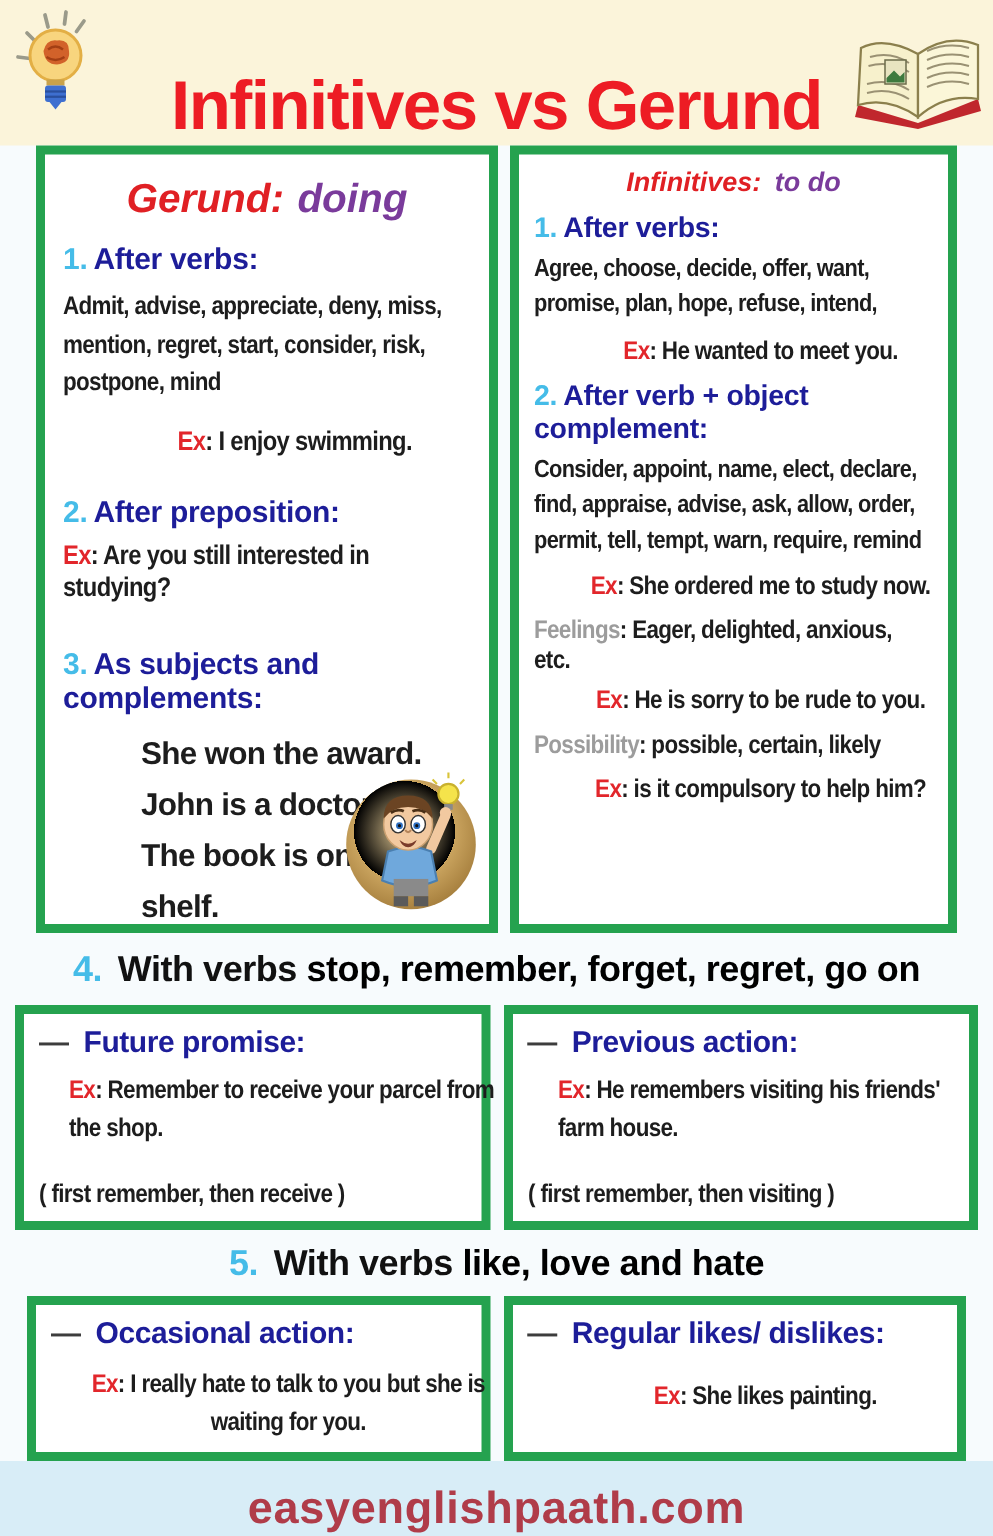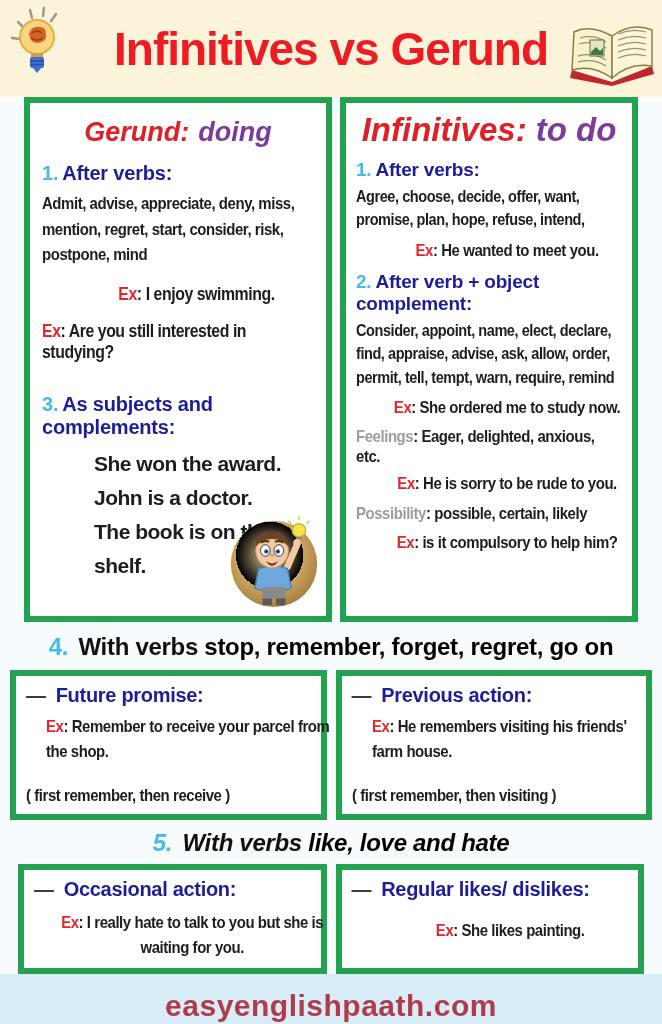--- a/index.html
+++ b/index.html
@@ -1,33 +1,33 @@
 <!DOCTYPE html>
 <html><head>
 <meta charset="utf-8">
 <style>
   * { margin:0; padding:0; box-sizing:border-box; }
   html,body { width:662px; }
   body { font-family:"Liberation Sans", sans-serif; background:#ffffff; }
   .page { width:662px; height:1024px; display:flex; flex-direction:column; background:#f7fbfd; overflow:hidden; }
 
   
-  .header { height:97px; background:#fbf4da; display:flex; align-items:center; justify-content:center; gap:6px; position:relative; flex:0 0 auto; }
+  .header { height:97px; background:#fbf4da; display:flex; align-items:flex-end; justify-content:center; gap:6px; position:relative; flex:0 0 auto; }
   .title { color:#ed1c24; font-size:46px; font-weight:800; letter-spacing:-1px; white-space:nowrap; }
   .bulb-wrap { position:absolute; left:8px; top:6px; }
   .book-wrap { position:absolute; right:4px; top:22px; }
 
   
   .main-cols { display:flex; gap:8px; padding:0 24px; height:525px; flex:0 0 auto; }
   .panel { background:#ffffff; border:6px solid #25a24f; position:relative; padding:6px 12px 4px 12px; overflow:hidden; }
   .panel-left  { width:308px; flex:0 0 auto; }
   .panel-right { flex:1 1 auto; padding:4px 10px 2px 10px; }
 
   .panel-title { text-align:center; font-size:27px; font-weight:800; font-style:italic; margin:8px 0 12px 0; }
-  .panel-right .panel-title { font-size:33px; margin:4px 0 8px 0; }
+  .panel-right .panel-title { font-size:18px; margin:4px 0 8px 0; }
   .t-red { color:#e02024; }
   .t-purple { color:#7a3b9b; margin-left:9px; }
 
   .rule { color:#1d1d99; font-weight:800; font-size:20px; margin:14px 0 6px 0; letter-spacing:-0.2px; }
   .panel-right .rule { font-size:19px; margin:10px 0 4px 0; }
   .num { color:#45bce8; margin-right:4px; }
 
   .cond { transform:scaleX(.88); transform-origin:0 50%; width:113.6%; }
   .cond-c { transform:scaleX(.88); transform-origin:50% 50%; width:113.6%; margin-left:-6.8%; text-align:center; }
 
@@ -116,20 +116,23 @@
       </h2>
 
       <div class="rule">
         <span class="num">1.</span><span>After verbs:</span>
       </div>
       <p class="body-text cond">Admit, advise, appreciate, deny, miss, mention, regret, start, consider, risk, postpone, mind</p>
       <p class="ex-line cond-c">
         <span class="ex-label">Ex</span><span>: I enjoy swimming.</span>
       </p>
 
+      <div class="rule" style="margin-top:26px;">
+        <span class="num">2.</span><span>After preposition:</span>
+      </div>
       <p class="ex-line cond" style="margin:6px 0;">
         <span class="ex-label">Ex</span><span>: Are you still interested in studying?</span>
       </p>
 
       <div class="rule" style="margin-top:30px;">
         <span class="num">3.</span><span>As subjects and complements:</span>
       </div>
       <div class="stack-lines">
         <div>She won the award.</div>
         <div>John is a doctor.</div>
@@ -233,21 +236,21 @@
         <span class="dash">—</span>
         <span>Previous action:</span>
       </div>
       <p class="box-ex cond">
         <span class="ex-label">Ex</span><span>: He remembers visiting his friends' farm house.</span>
       </p>
       <p class="box-note cond">( first remember, then visiting )</p>
     </div>
   </div>
 
-  <div class="sec-head" style="padding:9px 0 7px 0;font-style:italic;">
+  <div class="sec-head" style="padding:9px 0 7px 0;">
     <span class="num">5.</span>
     <span>With verbs</span>
     <span class="sec-red">like, love and hate</span>
   </div>
 
   <div class="boxes boxes-5">
     <div class="gbox">
       <div class="box-title">
         <span class="dash">—</span>
         <span>Occasional action:</span>

